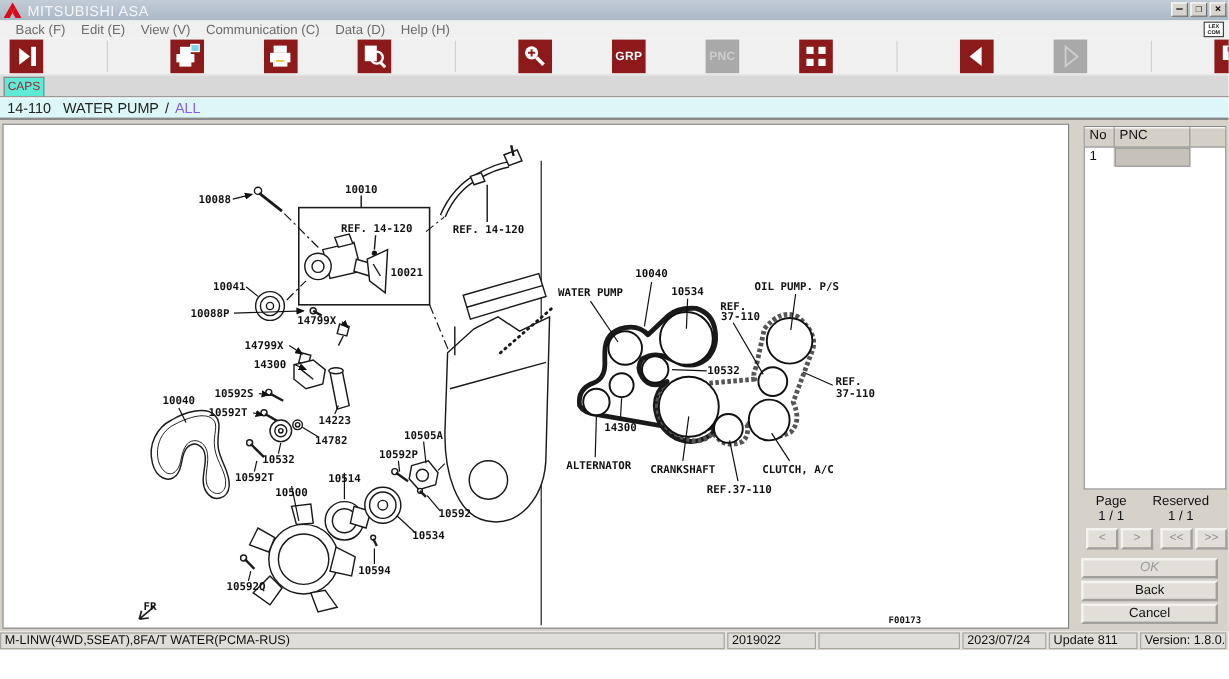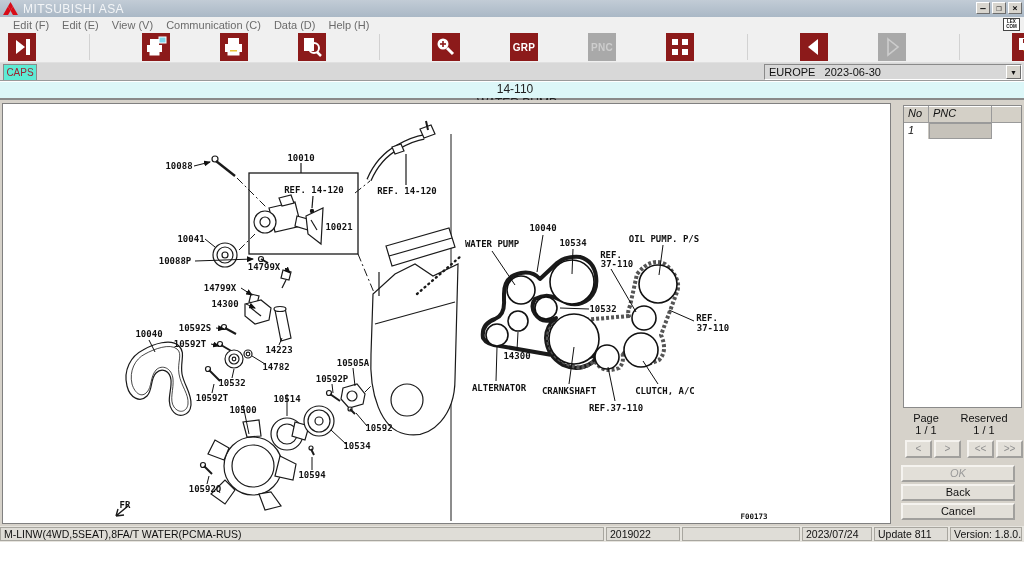--- a/index.html
+++ b/index.html
@@ -46,36 +46,36 @@
     line-height:15px; }
   .combo { position:absolute; left:764px; top:1px; width:258px; height:16px; background:#d8d8d8;
     border:1px solid; border-color:#8a8a8a #fff #fff #8a8a8a; font-size:11px; color:#111; }
   .combo .cv { position:absolute; left:4px; top:1px; white-space:pre; }
   .combo .btn { position:absolute; right:0; top:0; width:15px; height:14px; background:#d6d3cc;
     border:1px solid; border-color:#fff #6d6d6d #6d6d6d #fff; text-align:center; font-size:7px;
     line-height:13px; color:#111; }
 
   
   .cyanbar { position:absolute; left:0; top:82px; width:1024px; height:18px; background:#ddf7f8;
-    border-bottom:2px solid #8a8a8a; font-size:12px; color:#222; display:flex; align-items:center;flex-direction:column; }
+    border-bottom:2px solid #8a8a8a; font-size:12px; color:#222; display:flex; align-items:center; }
   .cyanbar .code { margin-left:6px; }
   .cyanbar .nm { margin-left:10px; }
   .cyanbar .sep { margin-left:5px; }
   .cyanbar .scope { margin-left:5px; color:#8b5cf6; }
 
   
   .workarea { position:absolute; left:0; top:100px; width:1024px; height:426px; background:#d6d2ca; }
   .canvas { position:absolute; left:2px; top:3px; width:889px; height:421px; background:#fff;
     border:1px solid #808080; }
   .canvas svg { position:absolute; left:0; top:0; }
 
   
   .rpanel { position:absolute; left:893px; top:0; width:131px; height:426px; background:#d6d2ca; }
   .pnctable { position:absolute; left:10px; top:5px; width:119px; height:303px; background:#fff;
-    border:1px solid #8a8a8a; font-size:11px; color:#111;font-style:italic; }
+    border:1px solid #8a8a8a; font-size:11px; color:#111; }
   .pnctable .hrow { display:flex; height:17px; background:#d4d0c7; }
   .pnctable .hcell { border-right:1px solid #9a9a9a; border-bottom:1px solid #9a9a9a;
     padding:1px 0 0 4px; position:relative; }
   .pnctable .hcell::before{content:"";position:absolute;left:0;top:0;right:0;height:1px;background:#fff;}
   .pnctable .drow { display:flex; height:16px; }
   .pnctable .dcell { border-right:1px solid #c9c6bf; padding:1px 0 0 4px; }
   .cell-no { width:25px; flex:none; }
   .cell-pnc { width:63px; flex:none; }
   .cell-x { flex:1; border-right:none !important; }
   .dcell.shaded { background:#c6c2ba; border:1px solid #9a9a9a; }
@@ -114,21 +114,21 @@
   </svg>
   <span class="title">MITSUBISHI ASA</span>
   <div class="winbtns">
         <div class="winbtn">–</div>
         <div class="winbtn">❐</div>
         <div class="winbtn">×</div>
       </div>
 </div>
 
 <div class="menubar">
-  <span id="menu-items"><span class="mi">Edit (F)</span><span class="mi">Edit (E)</span><span class="mi">View (V)</span><span class="mi">Communication (C)</span><span class="mi">Data (D)</span><span class="mi">Help (H)</span></span>
+  <span id="menu-items"><span class="mi">Back (F)</span><span class="mi">Edit (E)</span><span class="mi">View (V)</span><span class="mi">Communication (C)</span><span class="mi">Data (D)</span><span class="mi">Help (H)</span></span>
   <div class="lexcom">
     <div>LEX</div>
     <div>COM</div>
   </div>
 </div>
 
 <div class="toolbar" id="toolbar">
       <div class="tbtn"><span><svg width="24" height="24" viewBox="0 0 24 24">
             <polygon points="6,5 15,12 6,19" fill="currentColor"></polygon>
             <rect x="16" y="4" width="4" height="16" fill="currentColor"></rect>
@@ -188,24 +188,20 @@
             <path d="M13 14h6m-3,-3 3,3 -3,3" stroke="currentColor" fill="none" stroke-width="1.6"></path>
           </svg></span></div>
       <div class="tsep"></div>
       <div class="tbtn help">
         <div class="txt">?</div>
       </div>
     </div>
 
 <div class="tabstrip">
   <div class="tab-caps">CAPS</div>
-  <div class="combo">
-    <div class="cv">EUROPE   2023-06-30</div>
-    <div class="btn">▼</div>
-  </div>
 </div>
 
 <div class="cyanbar">
   <span class="code">14-110</span>
   <span class="nm">WATER PUMP</span>
   <span class="sep">/</span>
   <span class="scope">ALL</span>
 </div>
 
 <div class="workarea">

